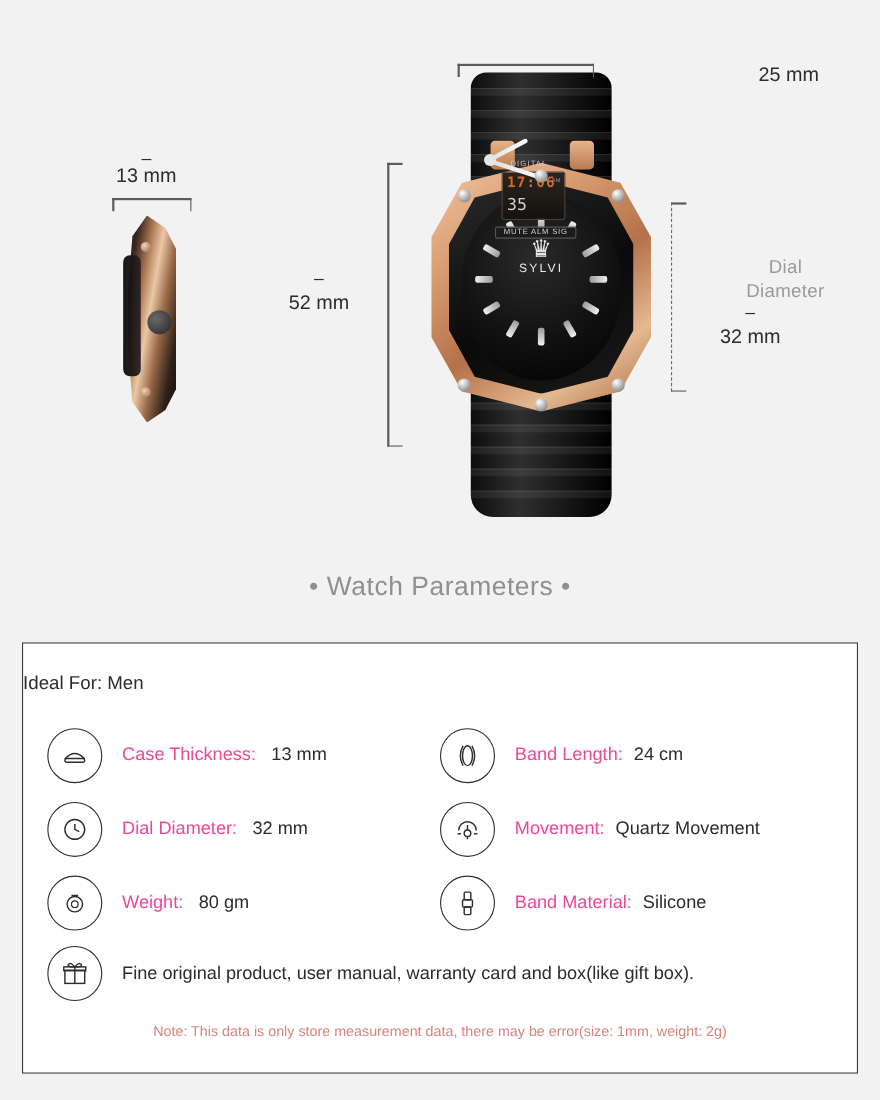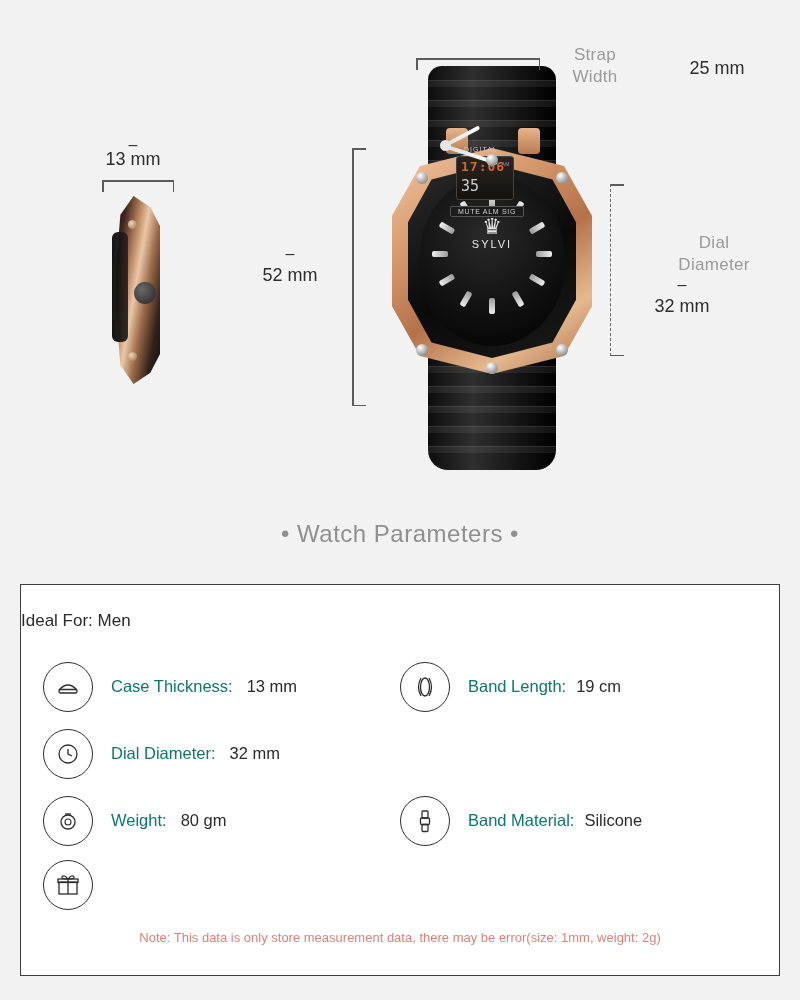--- a/index.html
+++ b/index.html
@@ -234,21 +234,21 @@
   .ic {
     width: 50px; height: 50px;
     border: 1px solid #2d2d2d;
     border-radius: 50%;
     display: flex; align-items: center; justify-content: center;
     flex: 0 0 auto;
     margin-right: 18px;
   }
   .ic svg { display: block; }
   .p-label {
-    color: #0f766e;
+    color: #ec4899;
     font-size: 16.5px;
     white-space: nowrap;
   }
   .p-value {
     color: #2b2b2b;
     font-size: 16.5px;
     white-space: nowrap;
     margin-left: 14px;
   }
   .v-ct { width: 86px; margin-left: 10px; text-align: left; }
@@ -347,22 +347,20 @@
       <div class="screw" style="left:184px; top:284px;"></div>
       <div class="screw" style="left:114px; top:94px;"></div>
       <div class="screw" style="left:114px; top:302px;"></div>
     </div>
 
     <div class="bracket" style="left:416px; top:58px; width:124px; height:12px;">
       <div class="bar" style="left:0; top:0; width:1.5px; height:12px;"></div>
       <div class="bar" style="left:0; top:0; width:124px; height:1.5px;"></div>
       <div class="bar" style="right:0; top:0; width:1.5px; height:12px;"></div>
     </div>
-    <div class="label" style="left:540px; top:44px; width:110px; text-align:center;">Strap
-Width</div>
     <div class="value" style="left:640px; top:57px; width:90px; text-align:center;margin-left:32px;">25 mm</div>
 
     <div class="bracket" style="left:352px; top:148px; width:14px; height:258px;">
       <div class="bar" style="left:0; top:0; width:14px; height:1.5px;"></div>
       <div class="bar" style="left:0; top:0; width:1.5px; height:258px;"></div>
       <div class="bar" style="left:0; bottom:0; width:14px; height:1.5px;"></div>
     </div>
     <div class="dash" style="left:232px; top:245px; width:116px;">–</div>
     <div class="value" style="left:232px; top:264px; width:116px;">52 mm</div>
 
@@ -397,34 +395,46 @@
         </div>
         <div class="cell">
           <div class="ic">
             <svg width="26" height="26" viewBox="0 0 26 26">
               <path d="M9 4 Q4 13 9 22" fill="none" stroke="#2d2d2d" stroke-width="1.3"></path>
               <path d="M17 4 Q22 13 17 22" fill="none" stroke="#2d2d2d" stroke-width="1.3"></path>
               <ellipse cx="13" cy="13" rx="4.5" ry="9" fill="none" stroke="#2d2d2d" stroke-width="1.3"></ellipse>
             </svg>
           </div>
           <div class="p-label">Band Length:</div>
-          <div class="p-value v-ct">19 cm</div>
+          <div class="p-value v-ct">24 cm</div>
         </div>
       </div>
 
       <div class="row">
         <div class="cell">
           <div class="ic">
             <svg width="26" height="26" viewBox="0 0 26 26">
               <circle cx="13" cy="13" r="9" fill="none" stroke="#2d2d2d" stroke-width="1.3"></circle>
               <path d="M13 8 V13 L17 15" fill="none" stroke="#2d2d2d" stroke-width="1.3"></path>
             </svg>
           </div>
           <div class="p-label">Dial Diameter:</div>
           <div class="p-value">32 mm</div>
+        </div>
+        <div class="cell">
+          <div class="ic">
+            <svg width="26" height="26" viewBox="0 0 26 26">
+              <path d="M5 14 A8 8 0 0 1 21 14" fill="none" stroke="#2d2d2d" stroke-width="1.3"></path>
+              <circle cx="13" cy="16.5" r="3" fill="none" stroke="#2d2d2d" stroke-width="1.3"></circle>
+              <path d="M13 13.5 V9" stroke="#2d2d2d" stroke-width="1.3"></path>
+              <path d="M7 17 H4 M19 17 H22 M13 20 V22" stroke="#2d2d2d" stroke-width="1.3"></path>
+            </svg>
+          </div>
+          <div class="p-label">Movement:</div>
+          <div class="p-value v-ct">Quartz Movement</div>
         </div>
       </div>
 
       <div class="row">
         <div class="cell">
           <div class="ic">
             <svg width="26" height="26" viewBox="0 0 26 26">
               <circle cx="13" cy="14" r="7" fill="none" stroke="#2d2d2d" stroke-width="1.3"></circle>
               <circle cx="13" cy="14" r="3" fill="none" stroke="#2d2d2d" stroke-width="1.1"></circle>
               <path d="M10 6 H16" stroke="#2d2d2d" stroke-width="1.3"></path>
@@ -451,18 +461,19 @@
     <div class="gift-row">
       <div class="ic">
         <svg width="26" height="26" viewBox="0 0 26 26">
           <rect x="4" y="10" width="18" height="12" fill="none" stroke="#2d2d2d" stroke-width="1.3"></rect>
           <rect x="3" y="7" width="20" height="3.5" fill="none" stroke="#2d2d2d" stroke-width="1.3"></rect>
           <path d="M13 7 V22" stroke="#2d2d2d" stroke-width="1.3"></path>
           <path d="M13 7 Q9 2 7 5 Q6 7 13 7" fill="none" stroke="#2d2d2d" stroke-width="1.2"></path>
           <path d="M13 7 Q17 2 19 5 Q20 7 13 7" fill="none" stroke="#2d2d2d" stroke-width="1.2"></path>
         </svg>
       </div>
+      <div class="gift-text">Fine original product, user manual, warranty card and box(like gift box).</div>
     </div>
 
     <div class="note">Note: This data is only store measurement data, there may be error(size: 1mm, weight: 2g)</div>
   </div>
 
 </div>
 
 </body></html>

